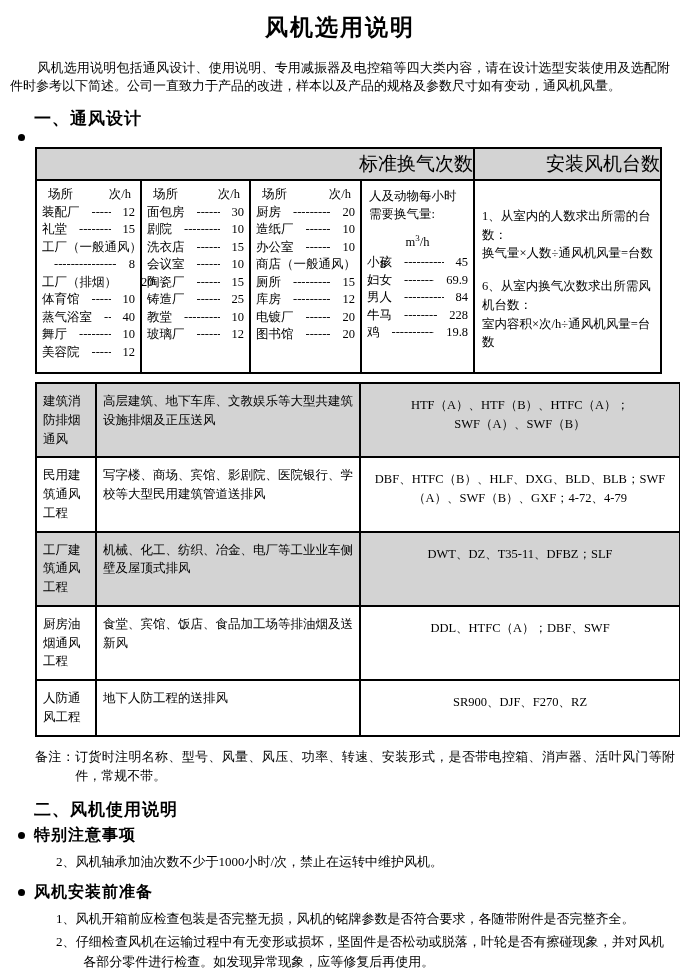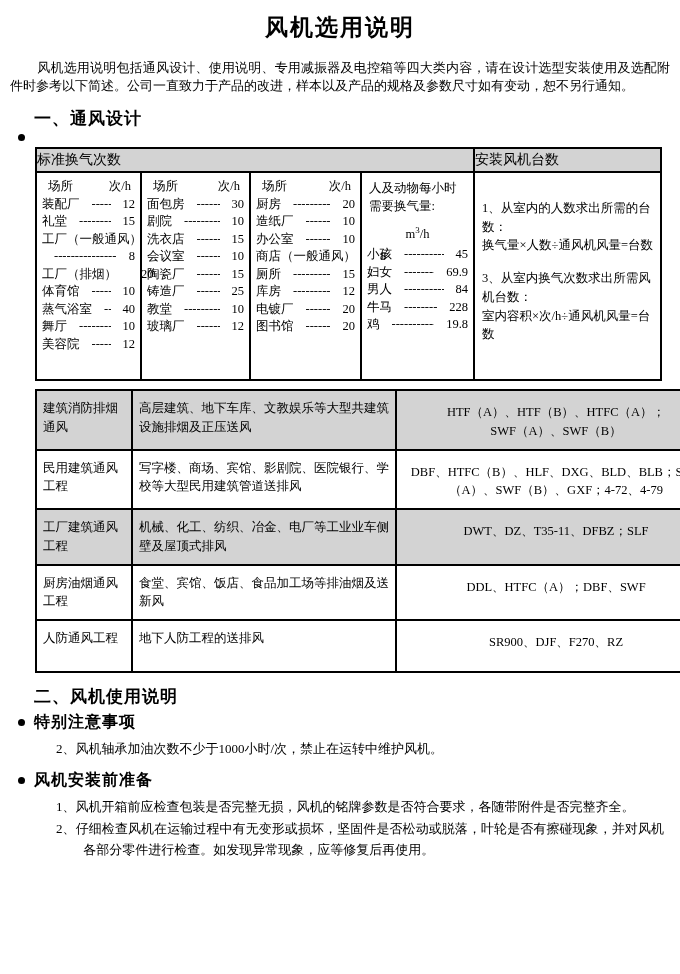--- a/index.html
+++ b/index.html
@@ -22,55 +22,55 @@
   .bullet-line { display:flex; align-items:center; margin:4px 0 6px 8px; }
   .bullet-dot { width:7px; height:7px; border-radius:50%; background:#000; margin-right:9px; flex:0 0 auto; }
   .bullet-text {
     font-family:"Liberation Sans","DejaVu Sans",sans-serif;
     font-size:16px; font-weight:bold; letter-spacing:1px;
   }
   table { border-collapse:collapse; margin-left:25px; table-layout:fixed; }
   .t1, .t2 { width:625px; }
   .t1 td, .t2 td { border:2px solid #000; font-size:12.5px; vertical-align:top; }
   .t1 .hdr td {
-    background:#d3d3d3; text-align:left; font-size:14px;
+    background:#d3d3d3; text-align:right; font-size:19px;
     padding:2px 0; vertical-align:middle;
   }
-  .t1 .body-row td { padding:4px 5px 21px 5px; height:170px; }
+  .t1 .body-row td { padding:4px 5px 6px 5px; height:170px; }
   .pcol-head { display:flex; justify-content:space-between; padding:1px 4px 1px 6px; }
   .prow { display:flex; align-items:baseline; line-height:1.4;gap:12px; }
   .prow .lbl { white-space:nowrap; }
   .prow .leader { flex:1; overflow:hidden; white-space:nowrap; }
   .prow .val { white-space:nowrap; }
   .animal-title { text-align:left; line-height:1.45; padding:2px 2px 0 2px; }
   .animal-unit { text-align:center; margin:10px 0 4px 0; }
   .fan-cell-inner { padding:22px 2px 0 2px; line-height:1.5; white-space:pre-line; }
   .fan-note { margin-bottom:14px; }
   .t2 { margin-top:8px; }
   .t2 td { padding:8px 6px; line-height:1.5; }
   .t2 tr.shaded td { background:#d3d3d3; }
-  .t2 .cat { width:96px; }
+  .t2 .cat { width:60px; }
   .t2 .app { width:264px; }
   .t2 .mod { width:320px; white-space:pre-line; padding-top:12px;text-align:center; }
   .t2 tr td { height:52px; }
   .note { font-size:13px; line-height:1.5; margin:10px 0 0 25px; width:640px;
           padding-left:3.1em; text-indent:-3.1em; text-align:justify; }
   .num-list { margin:2px 0 4px 46px; width:608px; }
   .num-item { font-size:13px; line-height:1.58; padding-left:2.1em; text-indent:-2.1em;
               text-align:justify; margin-bottom:2px; }
   sup { font-size:9px; }
 </style>
 </head>
 <body>
 
 <div class="page">
 
   <h1 class="doc-title">风机选用说明</h1>
 
-  <p class="intro">风机选用说明包括通风设计、使用说明、专用减振器及电控箱等四大类内容，请在设计选型安装使用及选配附件时参考以下简述。公司一直致力于产品的改进，样本以及产品的规格及参数尺寸如有变动，恕不另行通知。</p>
+  <p class="intro">风机选用说明包括通风设计、使用说明、专用减振器及电控箱等四大类内容，请在设计选型安装使用及选配附件时参考以下简述。公司一直致力于产品的改进，样本以及产品的规格及参数尺寸如有变动，通风机风量。</p>
 
   <h2 class="sec-heading">一、通风设计</h2>
 
   <div class="bullet-line">
     <span class="bullet-dot"></span>
   </div>
 
   <table class="t1">
     <colgroup>
       <col style="width:105px">
@@ -258,21 +258,21 @@
               </div>
               <div class="prow">
                 <span class="lbl">鸡</span>
                 <span class="leader">--------------------------------------------------------------------------------</span>
                 <span class="val">19.8</span>
               </div>
             </div>
           </td>
       <td>
             <div class="fan-cell-inner" id="fan-notes"><div class="fan-note">1、从室内的人数求出所需的台数：
-换气量×人数÷通风机风量=台数</div><div class="fan-note">3、从室内换气次数求出所需风机台数：
+换气量×人数÷通风机风量=台数</div><div class="fan-note">6、从室内换气次数求出所需风机台数：
 室内容积×次/h÷通风机风量=台数</div></div>
           </td>
     </tr>
   </tbody>
     </table>
 
   <table class="t2">
     <colgroup>
         <col class="cat">
         <col class="app">
@@ -301,20 +301,21 @@
           <td class="mod">DDL、HTFC（A）；DBF、SWF</td>
         </tr>
         <tr>
           <td class="cat">人防通风工程</td>
           <td class="app">地下人防工程的送排风</td>
           <td class="mod">SR900、DJF、F270、RZ</td>
         </tr>
       </tbody>
   </table>
 
+  <p class="note"><span>备注：</span><span>订货时注明名称、型号、风量、风压、功率、转速、安装形式，是否带电控箱、消声器、活叶风门等附件，常规不带。</span></p>
 
   <h2 class="sec-heading">二、风机使用说明</h2>
 
   <div class="bullet-line">
     <span class="bullet-dot"></span>
     <span class="bullet-text">特别注意事项</span>
   </div>
   <div class="num-list" id="attention-list">
       <p class="num-item">2、风机轴承加油次数不少于1000小时/次，禁止在运转中维护风机。</p>
     </div>

